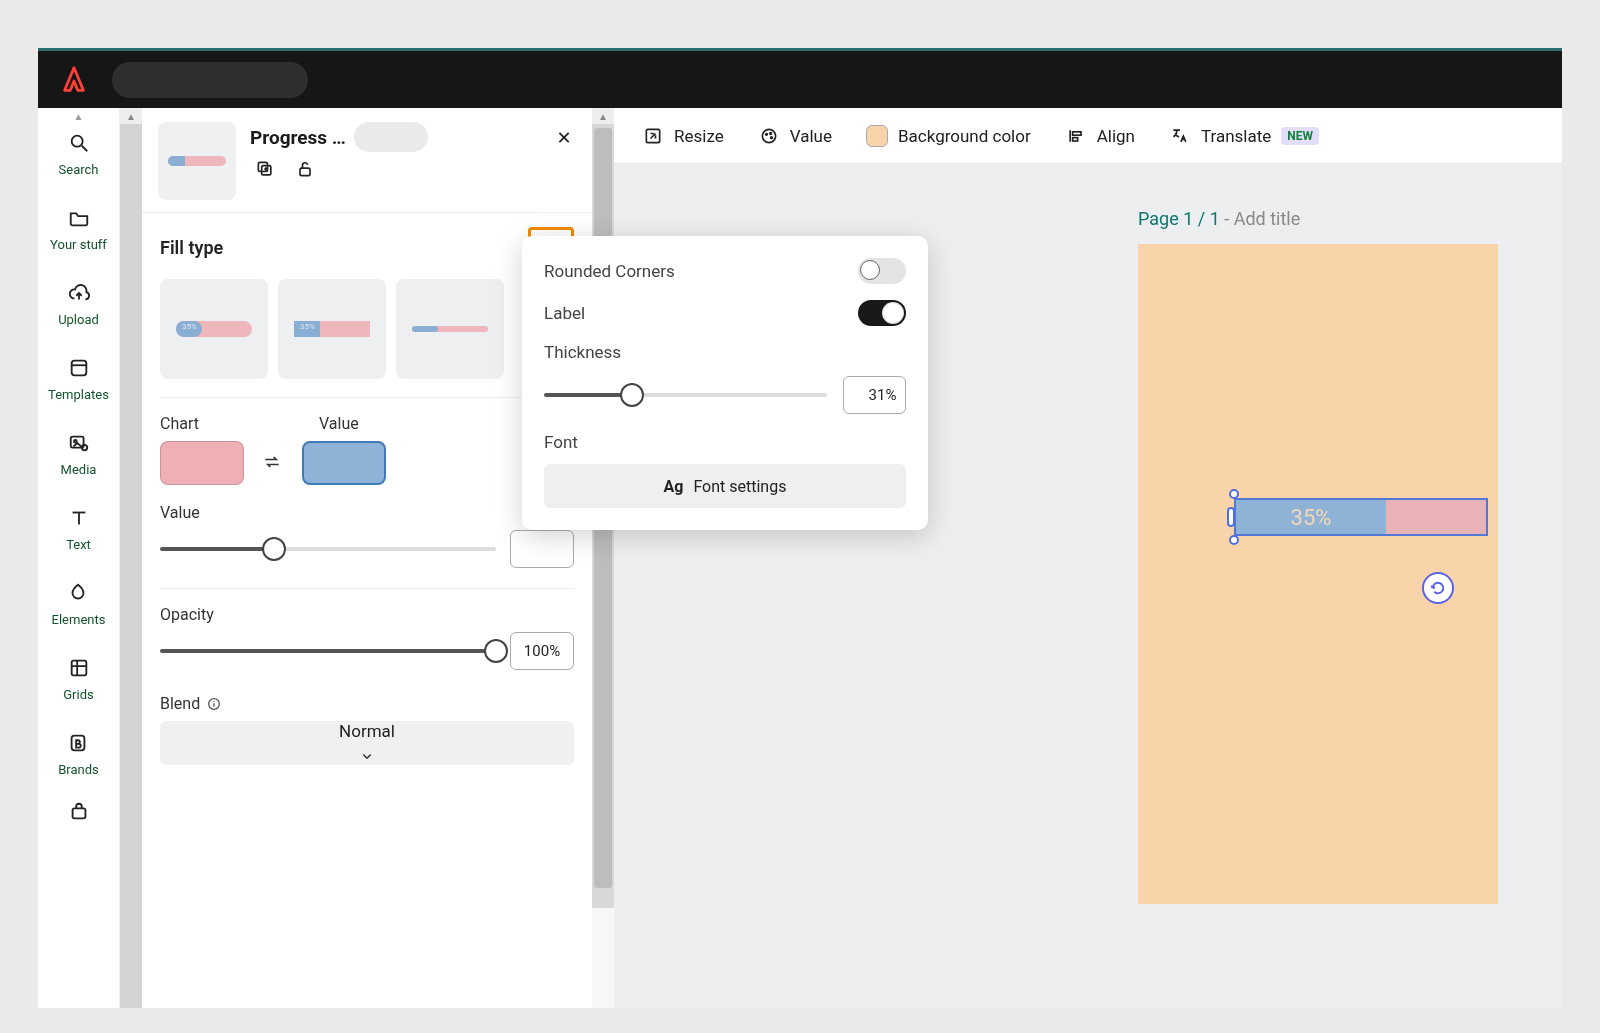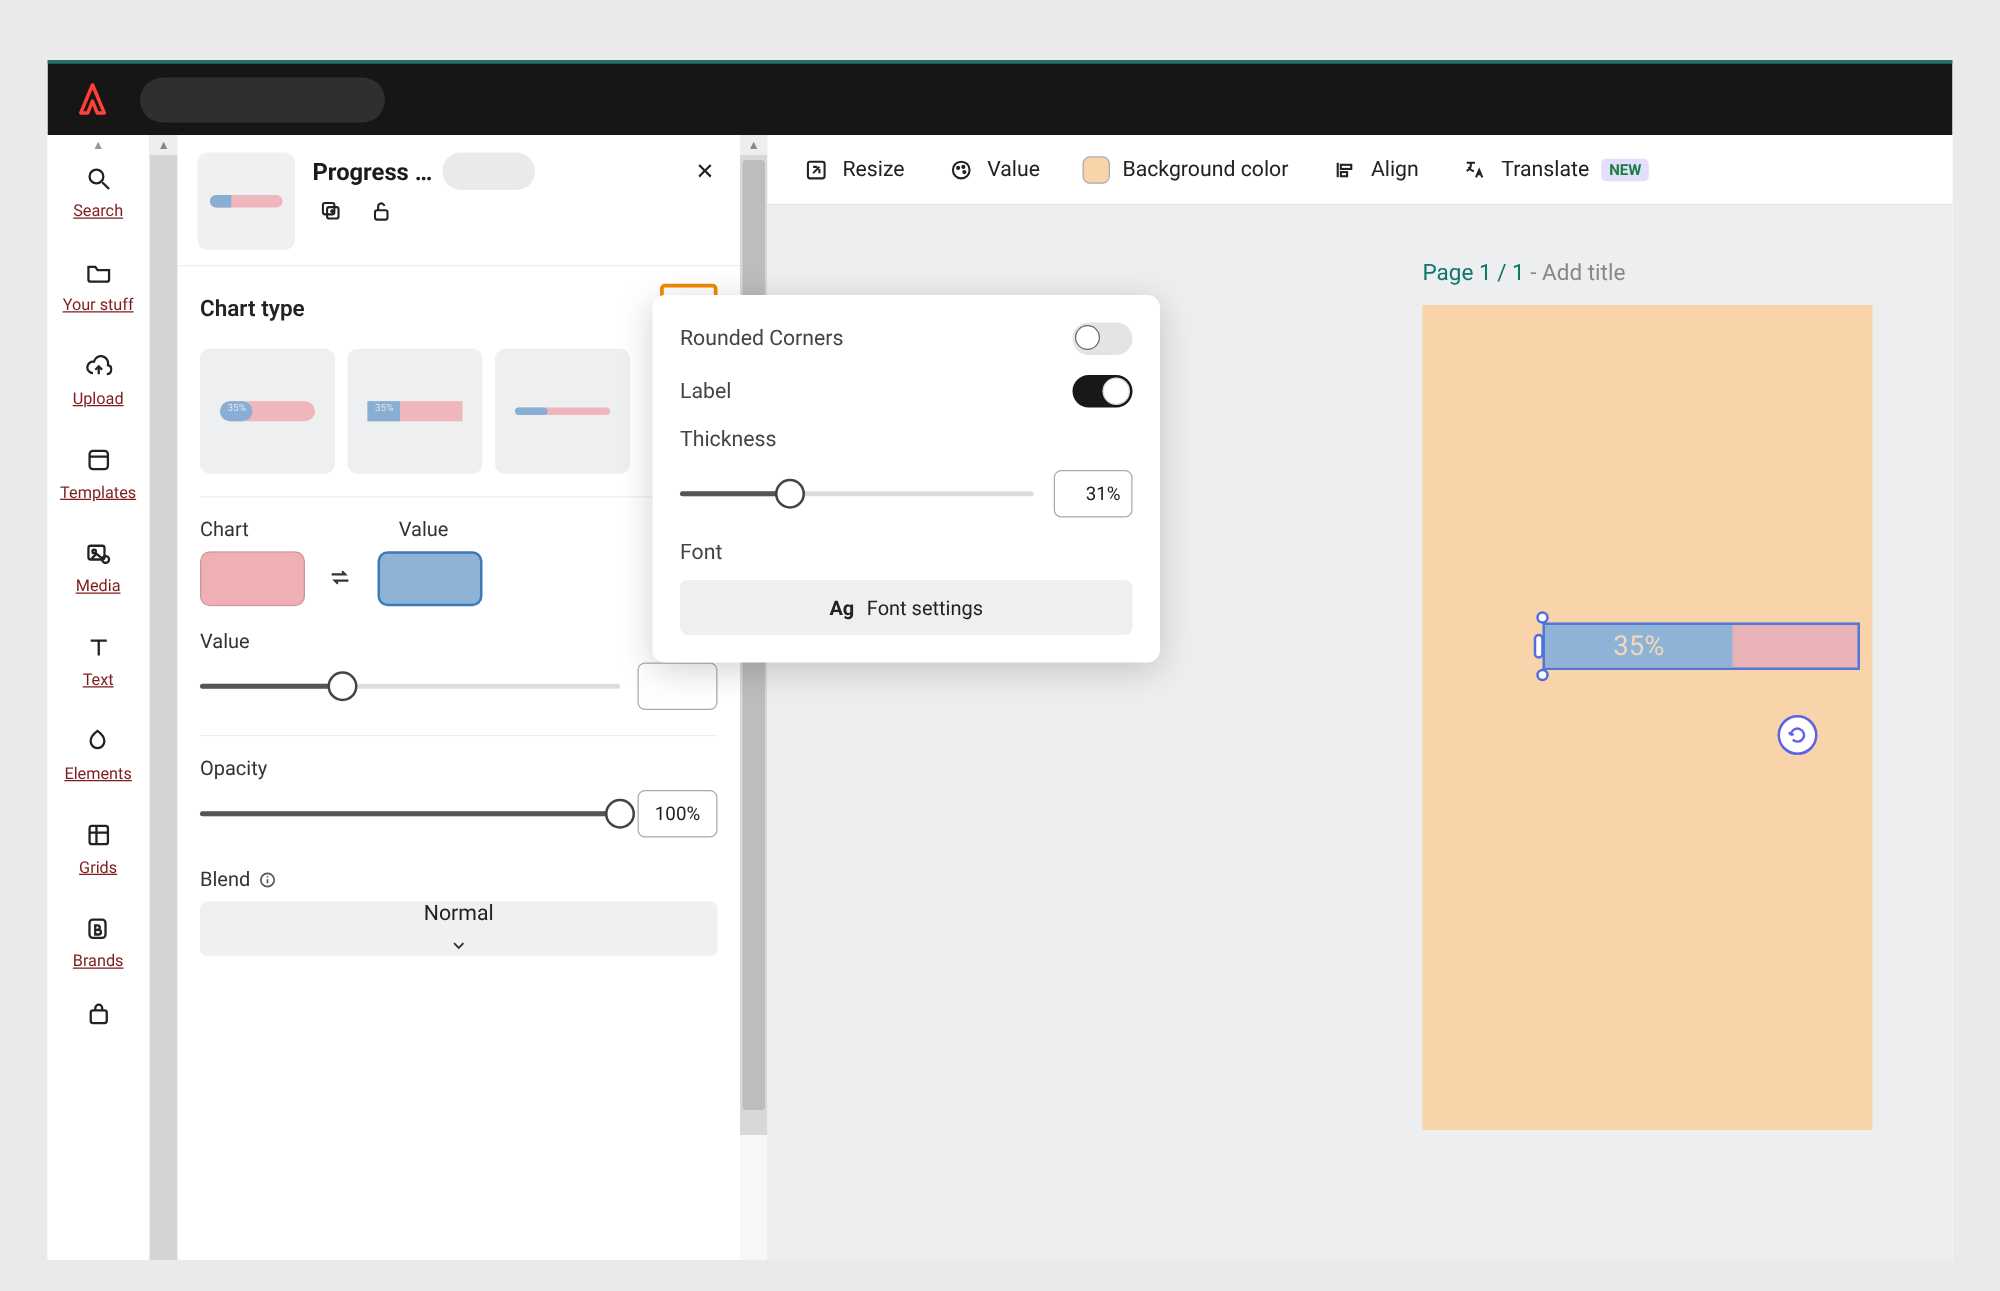--- a/index.html
+++ b/index.html
@@ -9,21 +9,21 @@
   .logo { width: 36px; height: 36px; display: flex; align-items: center; justify-content: center; }
   .logo svg { width: 30px; height: 30px; }
   .top-pill { margin-left: 20px; width: 196px; height: 36px; background: #2f2f2f; border-radius: 18px; }
   .main { display: flex; height: calc(100% - 60px); }
   
   .leftnav { width: 82px; background: #fff; border-right: 1px solid #eee; position: relative; }
   .nav-scroll-arrow { position: absolute; top: 0; left: 0; right: 0; height: 16px; display: flex; align-items: center; justify-content: center; color: #999; font-size: 10px; background: linear-gradient(#fff,#fff); }
   .nav-items { padding-top: 22px; display: flex; flex-direction: column; align-items: center; gap: 28px; }
   .nav-item { display: flex; flex-direction: column; align-items: center; gap: 6px; cursor: pointer; }
   .nav-item .icon { width: 26px; height: 26px; color: #222; display:flex; align-items:center; justify-content:center;}
-  .nav-item .label { font-size: 13px; color: #7f1d1d; text-decoration: underline; }
+  .nav-item .label { font-size: 13px; color: #14532d; }
   
   .rail { width: 22px; background: #d8d8d8; position: relative; }
   .rail-arrow { position: absolute; top: 0; left: 0; right: 0; height: 16px; display:flex;align-items:center;justify-content:center;color:#888;font-size:10px;background:#eee;}
   .rail-track { position: absolute; top: 16px; bottom: 0; left: 0; right: 0; background: #d4d4d4; }
   
   .panel { width: 450px; background: #fff; position: relative; }
   .panel-rail-right { width: 22px; background: #d8d8d8; position: relative; }
   .panel-rail-right .rail-arrow { background:#eee; }
   .panel-rail-right .thumb { position:absolute; left:2px; right:2px; top:20px; height: 760px; background:#bdbdbd; border-radius:3px;}
   .panel-rail-right .bottom-gap { position:absolute; left:0; right:0; bottom:0; height:100px; background:#f7f7f7;}
@@ -252,21 +252,21 @@
                   <rect x="6" y="11" width="12" height="9" rx="2"></rect>
                   <path d="M9 11V8a3 3 0 0 1 6-1"></path>
                 </svg>
               </span>
           </div>
         </div>
       </div>
 
       <div class="section">
         <div class="section-title-row">
-          <div class="section-title">Chart type</div>
+          <div class="section-title">Fill type</div>
           <div class="settings-btn">
             <span>
                 <svg viewBox="0 0 24 24" width="22" height="22" fill="none" stroke="#222" stroke-width="2">
                   <line x1="4" y1="8" x2="20" y2="8"></line>
                   <circle cx="9" cy="8" r="2.5" fill="#fff"></circle>
                   <line x1="4" y1="16" x2="20" y2="16"></line>
                   <circle cx="16" cy="16" r="2.5" fill="#fff"></circle>
                 </svg>
               </span>
           </div>

